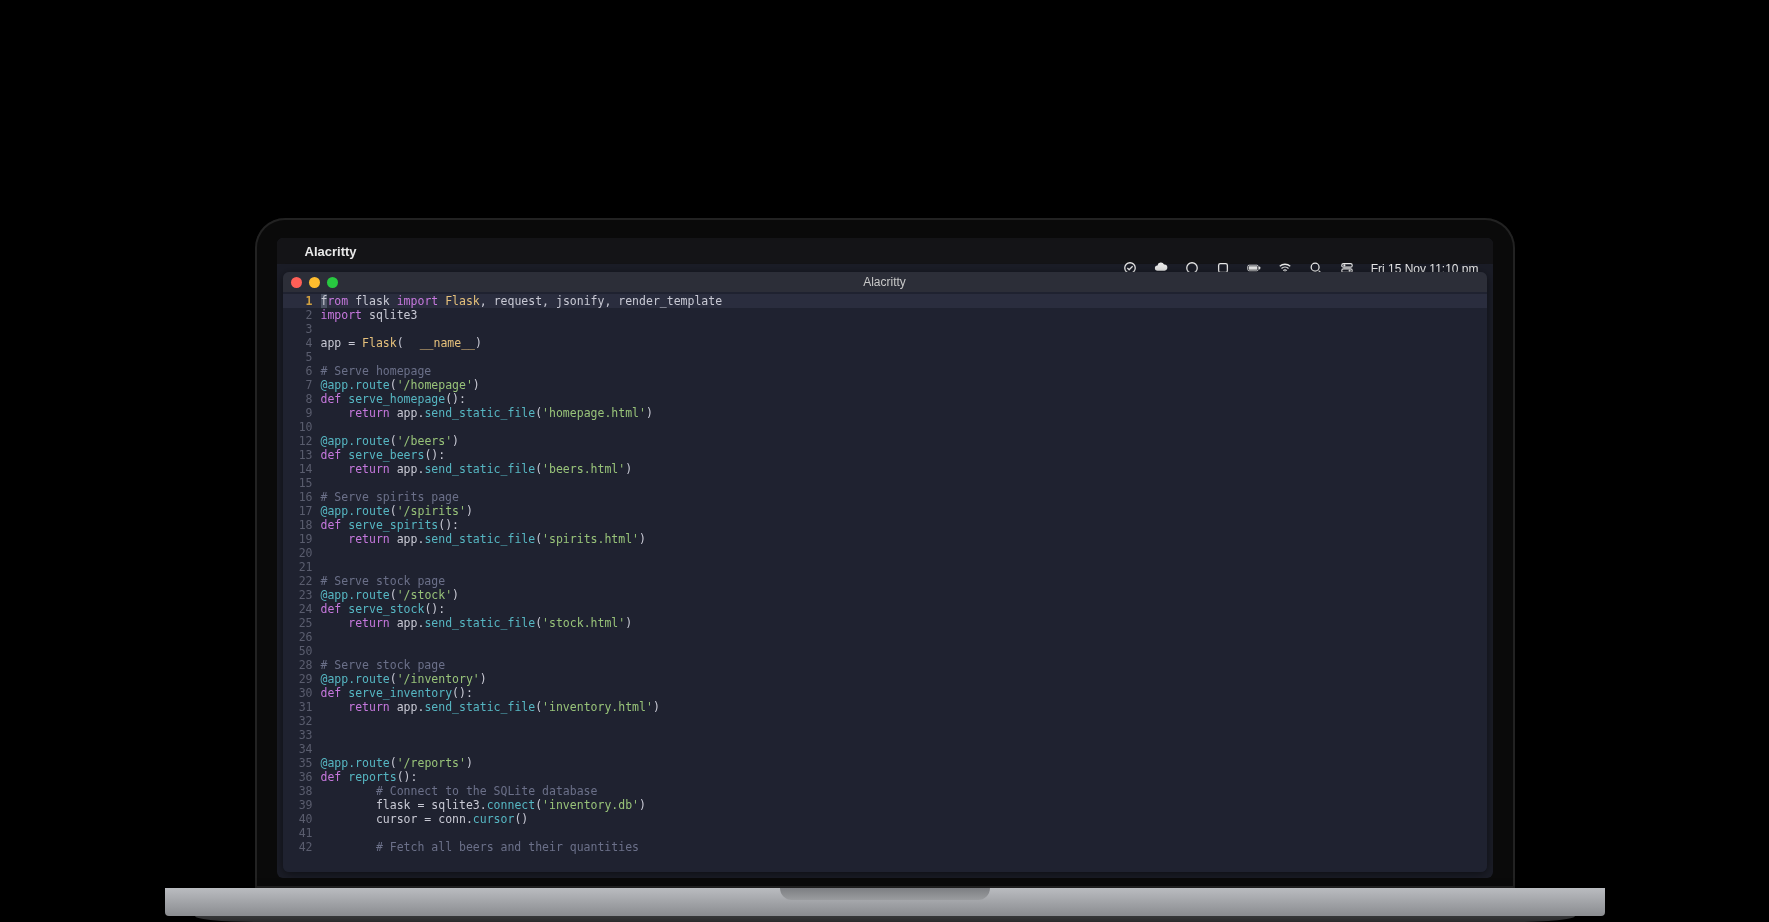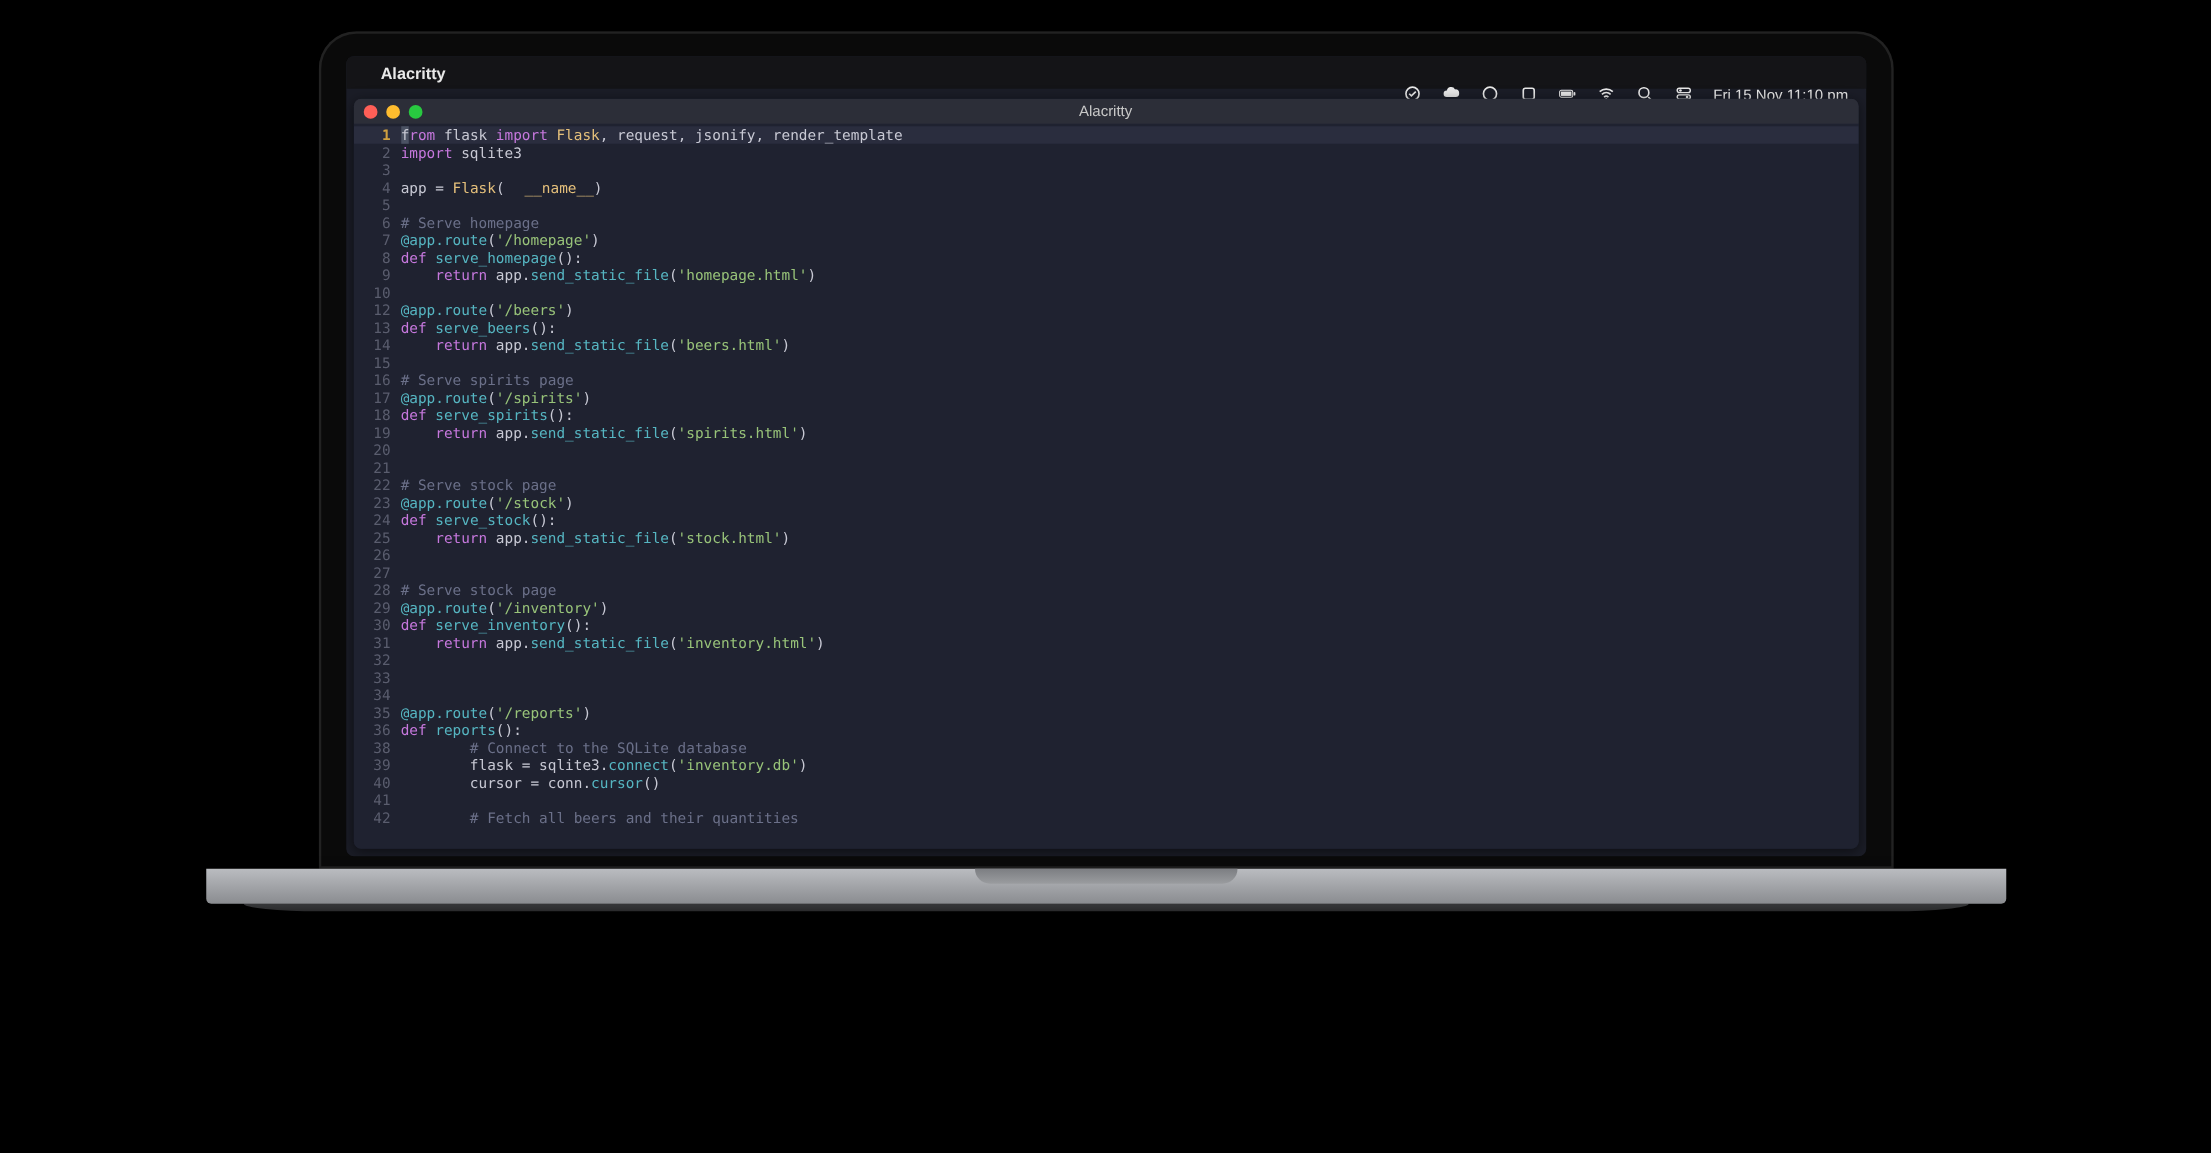--- a/index.html
+++ b/index.html
@@ -1,16 +1,16 @@
 <!DOCTYPE html>
 <html><head>
 <meta charset="utf-8">
 <style>
   html,body{margin:0;padding:0;background:#000;height:100%;font-family:-apple-system,Helvetica,Arial,sans-serif;}
-  .stage{width:1769px;height:922px;background:#000;position:relative;display:flex;align-items:flex-start;justify-content:center;}
+  .stage{width:1769px;height:922px;background:#000;position:relative;display:flex;align-items:flex-end;justify-content:center;}
   .laptop{width:1260px;margin-top:25px;position:relative;}
   .bezel{background:#0a0a0a;border-radius:30px 30px 0 0;padding:20px 22px 10px 22px;box-shadow:0 0 0 2px #222 inset;}
   .screen{background:#1b1d27;border-radius:6px;overflow:hidden;position:relative;height:640px;}
   .menubar{height:26px;background:rgba(20,20,22,.9);display:flex;align-items:center;color:#e8e8e8;font-size:13px;padding:0 14px;justify-content:space-between;}
   .menubar-left{display:flex;align-items:center;gap:14px;}
   .menubar-left .apple{font-size:15px;}
   .menubar-left .appname{font-weight:600;}
   .menubar-right{display:flex;align-items:center;gap:17px;font-size:12px;margin-top:36px;}
   .status-ico{width:14px;height:14px;display:inline-block;fill:#e8e8e8;}
   .window{position:absolute;left:6px;right:6px;top:34px;bottom:6px;background:#1f2230;border-radius:6px;overflow:hidden;display:flex;flex-direction:column;box-shadow:0 2px 10px rgba(0,0,0,.5);}
@@ -118,21 +118,21 @@
               <div class="line"><span class="gutter">17</span><span class="code"><span class="dec">@app.route</span><span class="op">(</span><span class="str">'/spirits'</span><span class="op">)</span></span></div>
               <div class="line"><span class="gutter">18</span><span class="code"><span class="kw">def</span><span class="op"> </span><span class="fn">serve_spirits</span><span class="op">():</span></span></div>
               <div class="line"><span class="gutter">19</span><span class="code"><span class="op">    </span><span class="kw">return</span><span class="op"> app.</span><span class="fn">send_static_file</span><span class="op">(</span><span class="str">'spirits.html'</span><span class="op">)</span></span></div>
               <div class="line"><span class="gutter">20</span><span class="code"></span></div>
               <div class="line"><span class="gutter">21</span><span class="code"></span></div>
               <div class="line"><span class="gutter">22</span><span class="code"><span class="cmt"># Serve stock page</span></span></div>
               <div class="line"><span class="gutter">23</span><span class="code"><span class="dec">@app.route</span><span class="op">(</span><span class="str">'/stock'</span><span class="op">)</span></span></div>
               <div class="line"><span class="gutter">24</span><span class="code"><span class="kw">def</span><span class="op"> </span><span class="fn">serve_stock</span><span class="op">():</span></span></div>
               <div class="line"><span class="gutter">25</span><span class="code"><span class="op">    </span><span class="kw">return</span><span class="op"> app.</span><span class="fn">send_static_file</span><span class="op">(</span><span class="str">'stock.html'</span><span class="op">)</span></span></div>
               <div class="line"><span class="gutter">26</span><span class="code"></span></div>
-              <div class="line"><span class="gutter">27</span><span class="code"></span></div>
+              <div class="line"><span class="gutter">50</span><span class="code"></span></div>
               <div class="line"><span class="gutter">28</span><span class="code"><span class="cmt"># Serve stock page</span></span></div>
               <div class="line"><span class="gutter">29</span><span class="code"><span class="dec">@app.route</span><span class="op">(</span><span class="str">'/inventory'</span><span class="op">)</span></span></div>
               <div class="line"><span class="gutter">30</span><span class="code"><span class="kw">def</span><span class="op"> </span><span class="fn">serve_inventory</span><span class="op">():</span></span></div>
               <div class="line"><span class="gutter">31</span><span class="code"><span class="op">    </span><span class="kw">return</span><span class="op"> app.</span><span class="fn">send_static_file</span><span class="op">(</span><span class="str">'inventory.html'</span><span class="op">)</span></span></div>
               <div class="line"><span class="gutter">32</span><span class="code"></span></div>
               <div class="line"><span class="gutter">33</span><span class="code"></span></div>
               <div class="line"><span class="gutter">34</span><span class="code"></span></div>
               <div class="line"><span class="gutter">35</span><span class="code"><span class="dec">@app.route</span><span class="op">(</span><span class="str">'/reports'</span><span class="op">)</span></span></div>
               <div class="line"><span class="gutter">36</span><span class="code"><span class="kw">def</span><span class="op"> </span><span class="fn">reports</span><span class="op">():</span></span></div>
               <div class="line"><span class="gutter">38</span><span class="code"><span class="op">        </span><span class="cmt"># Connect to the SQLite database</span></span></div>

